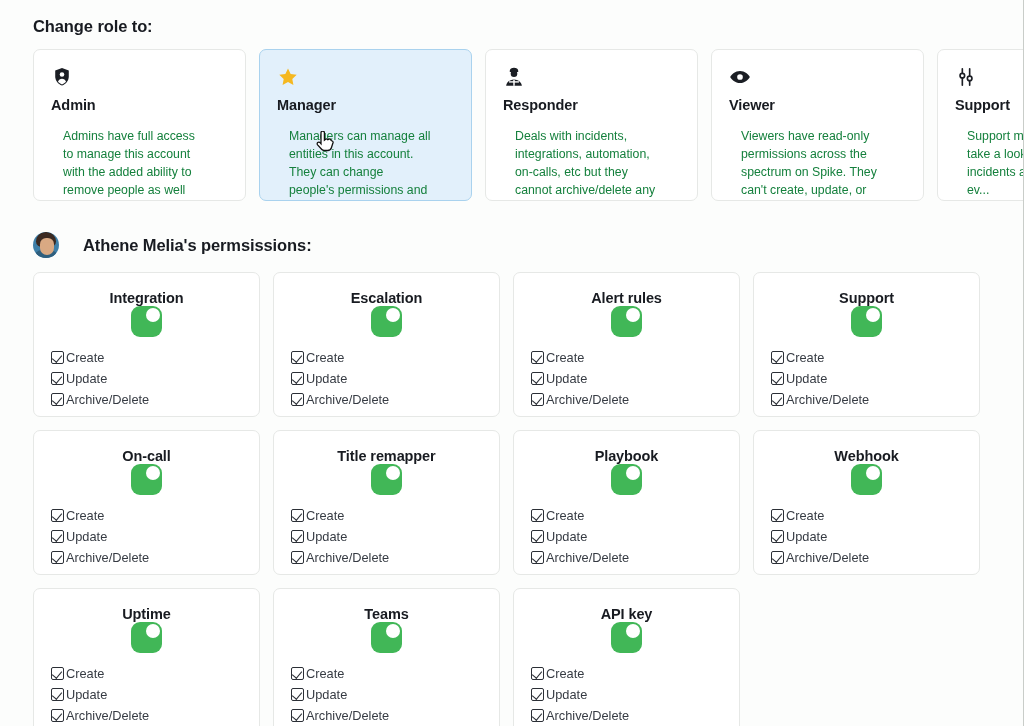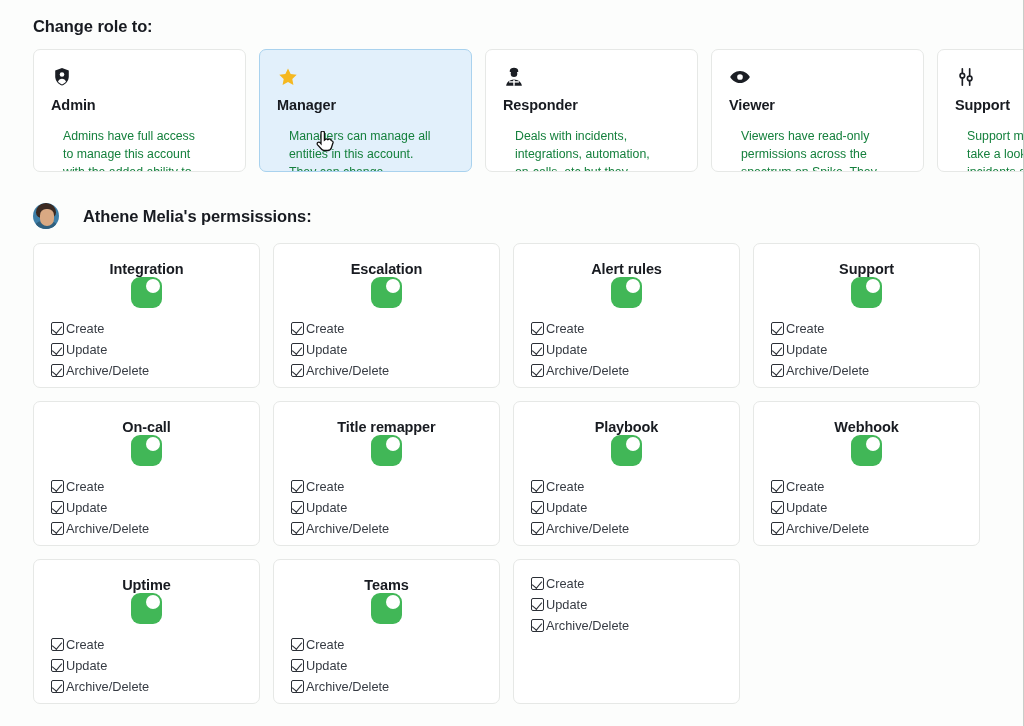--- a/index.html
+++ b/index.html
@@ -38,21 +38,21 @@
   
   .roles-strip {
     display: flex;
     gap: 13px;
     padding: 12px 0 0 33px;
     width: 1024px;
   }
   .role-card {
     flex: 0 0 213px;
     width: 213px;
-    height: 123px;
+    height: 152px;
     background: #ffffff;
     border: 1px solid #e6e8e6;
     border-radius: 7px;
     padding: 16px 28px 10px 17px;
     position: relative;
     cursor: pointer;
     overflow: hidden;
   }
   .role-card.selected {
     background: #e2f0fb;
@@ -499,20 +499,26 @@
             <span class="checkbox"></span>
             <span class="perm-label">Update</span>
           </li>
           <li class="perm-item">
             <span class="checkbox"></span>
             <span class="perm-label">Archive/Delete</span>
           </li>
         </ul>
       </div>
       <div class="perm-card">
+        <div class="perm-card-head">
+          <span class="perm-card-title">API key</span>
+          <div class="toggle">
+            <div class="knob"></div>
+          </div>
+        </div>
         <ul class="perm-list">
           <li class="perm-item">
             <span class="checkbox"></span>
             <span class="perm-label">Create</span>
           </li>
           <li class="perm-item">
             <span class="checkbox"></span>
             <span class="perm-label">Update</span>
           </li>
           <li class="perm-item">

